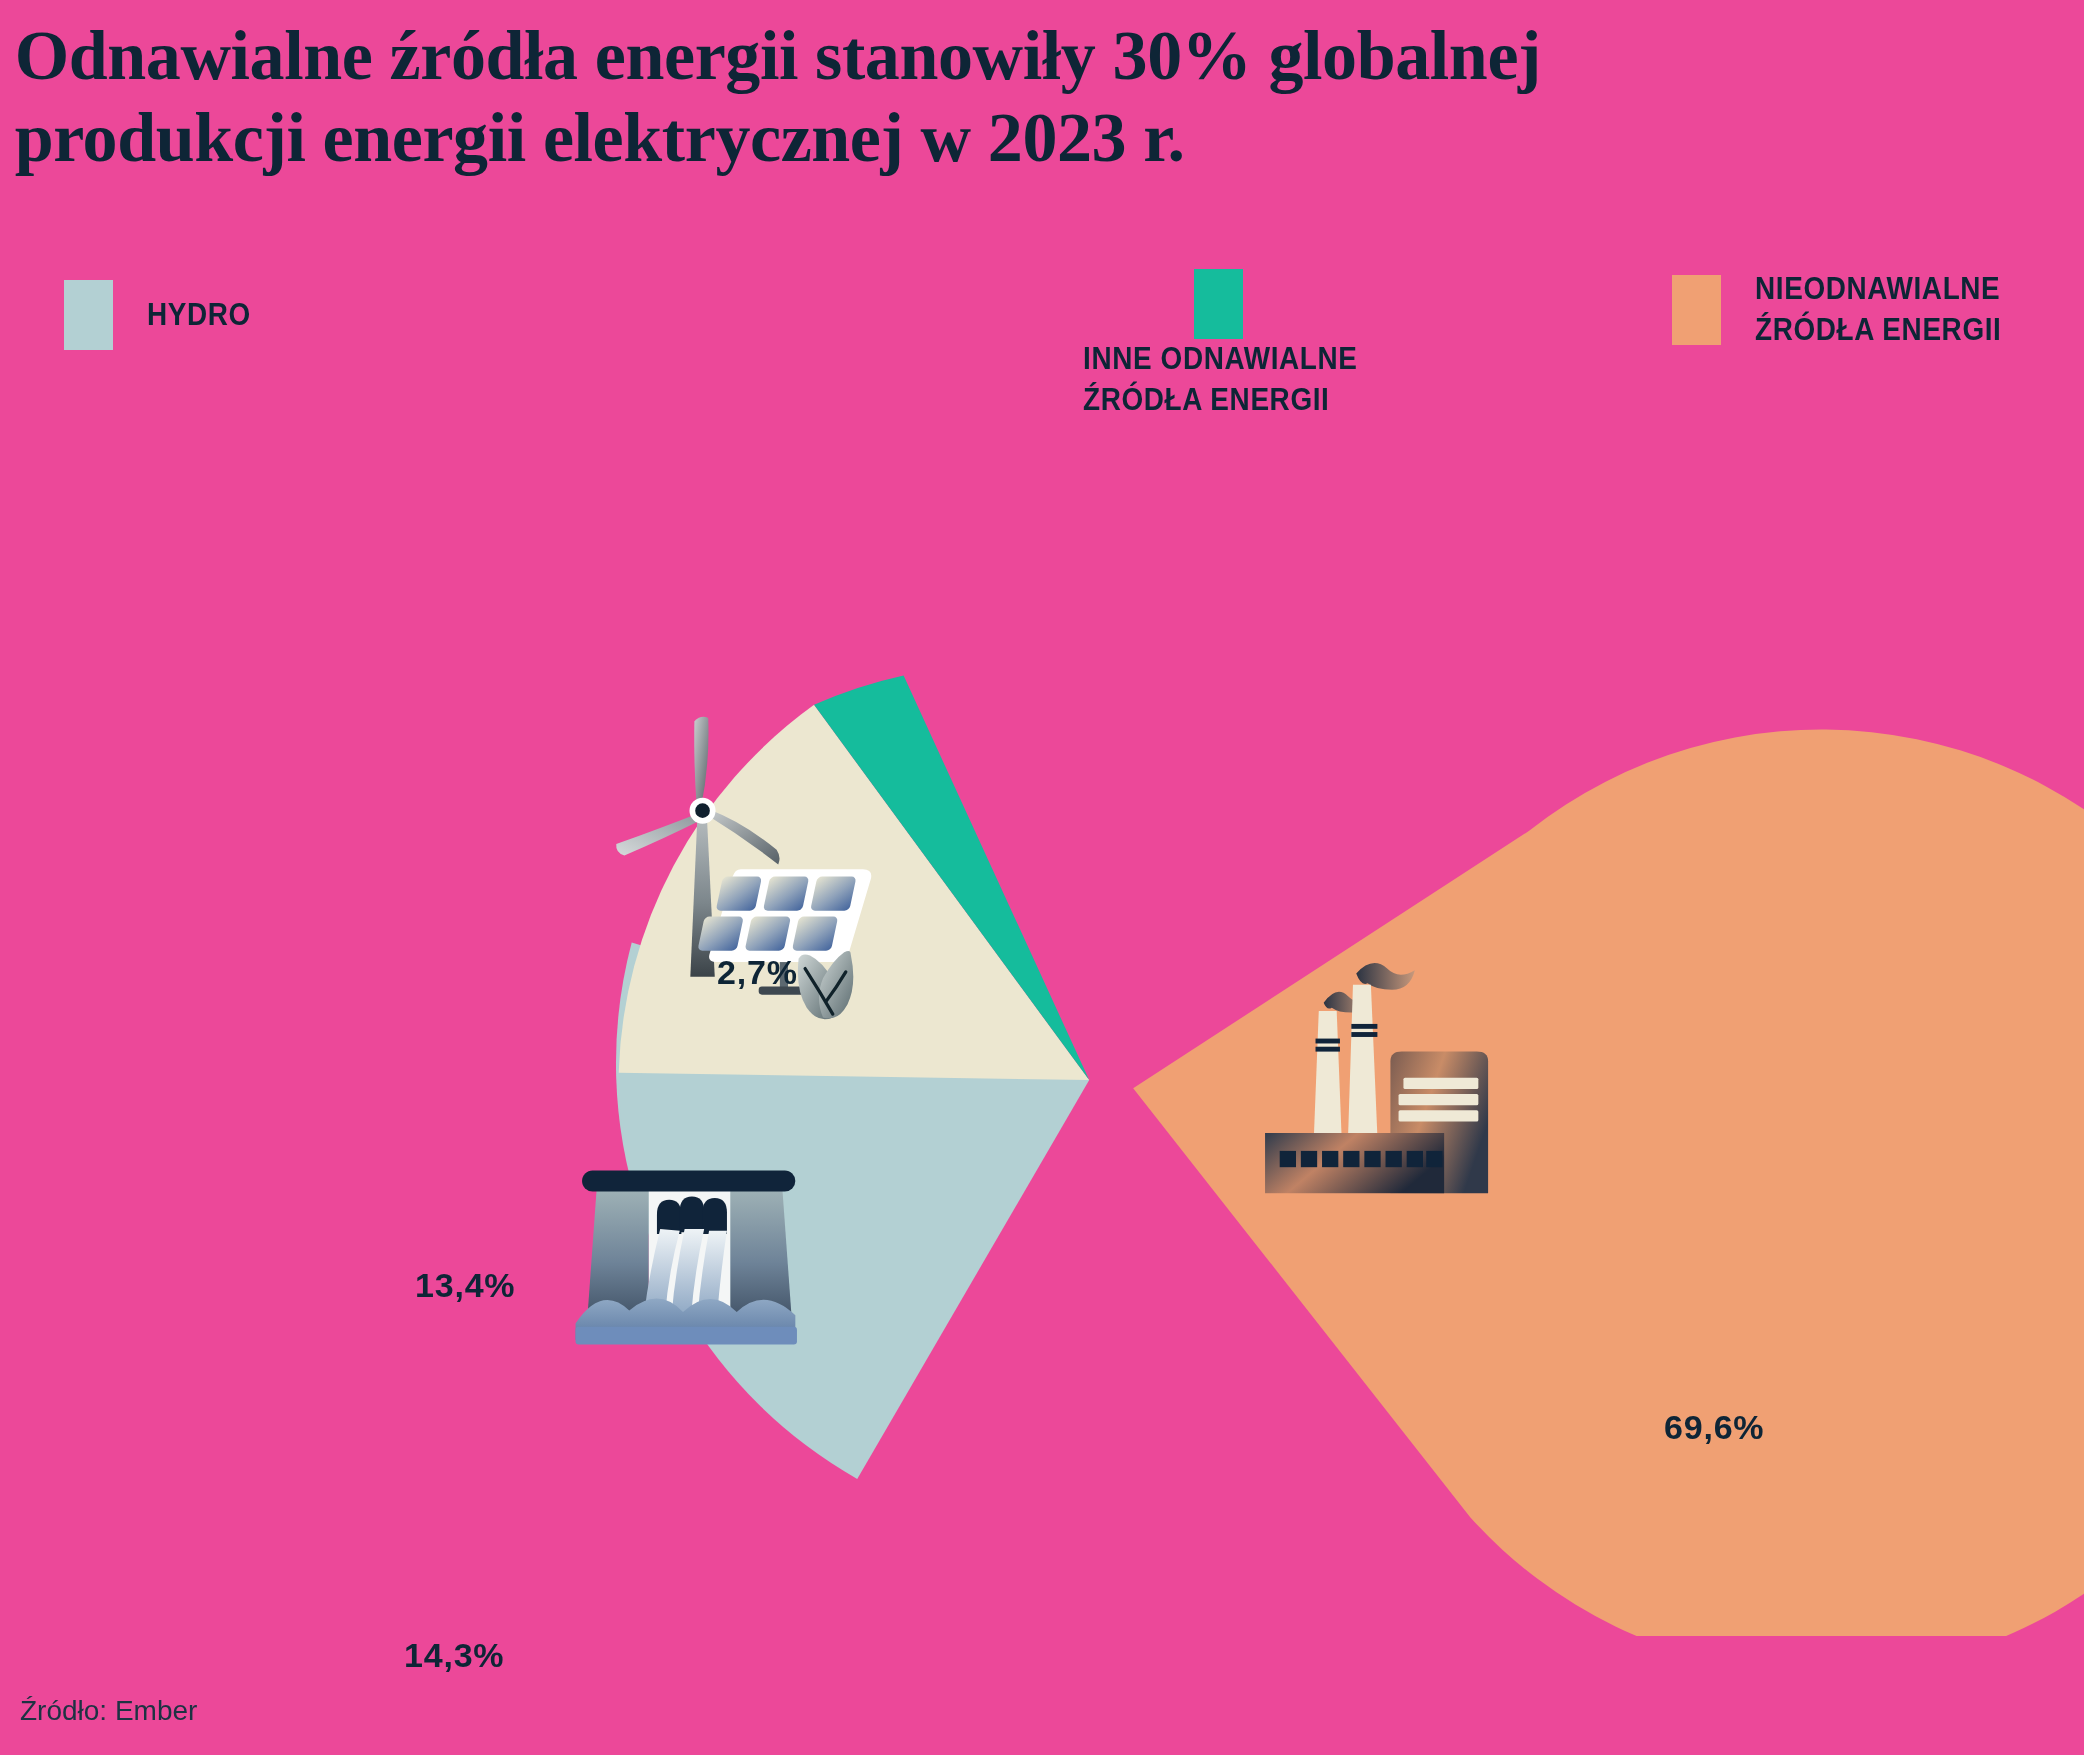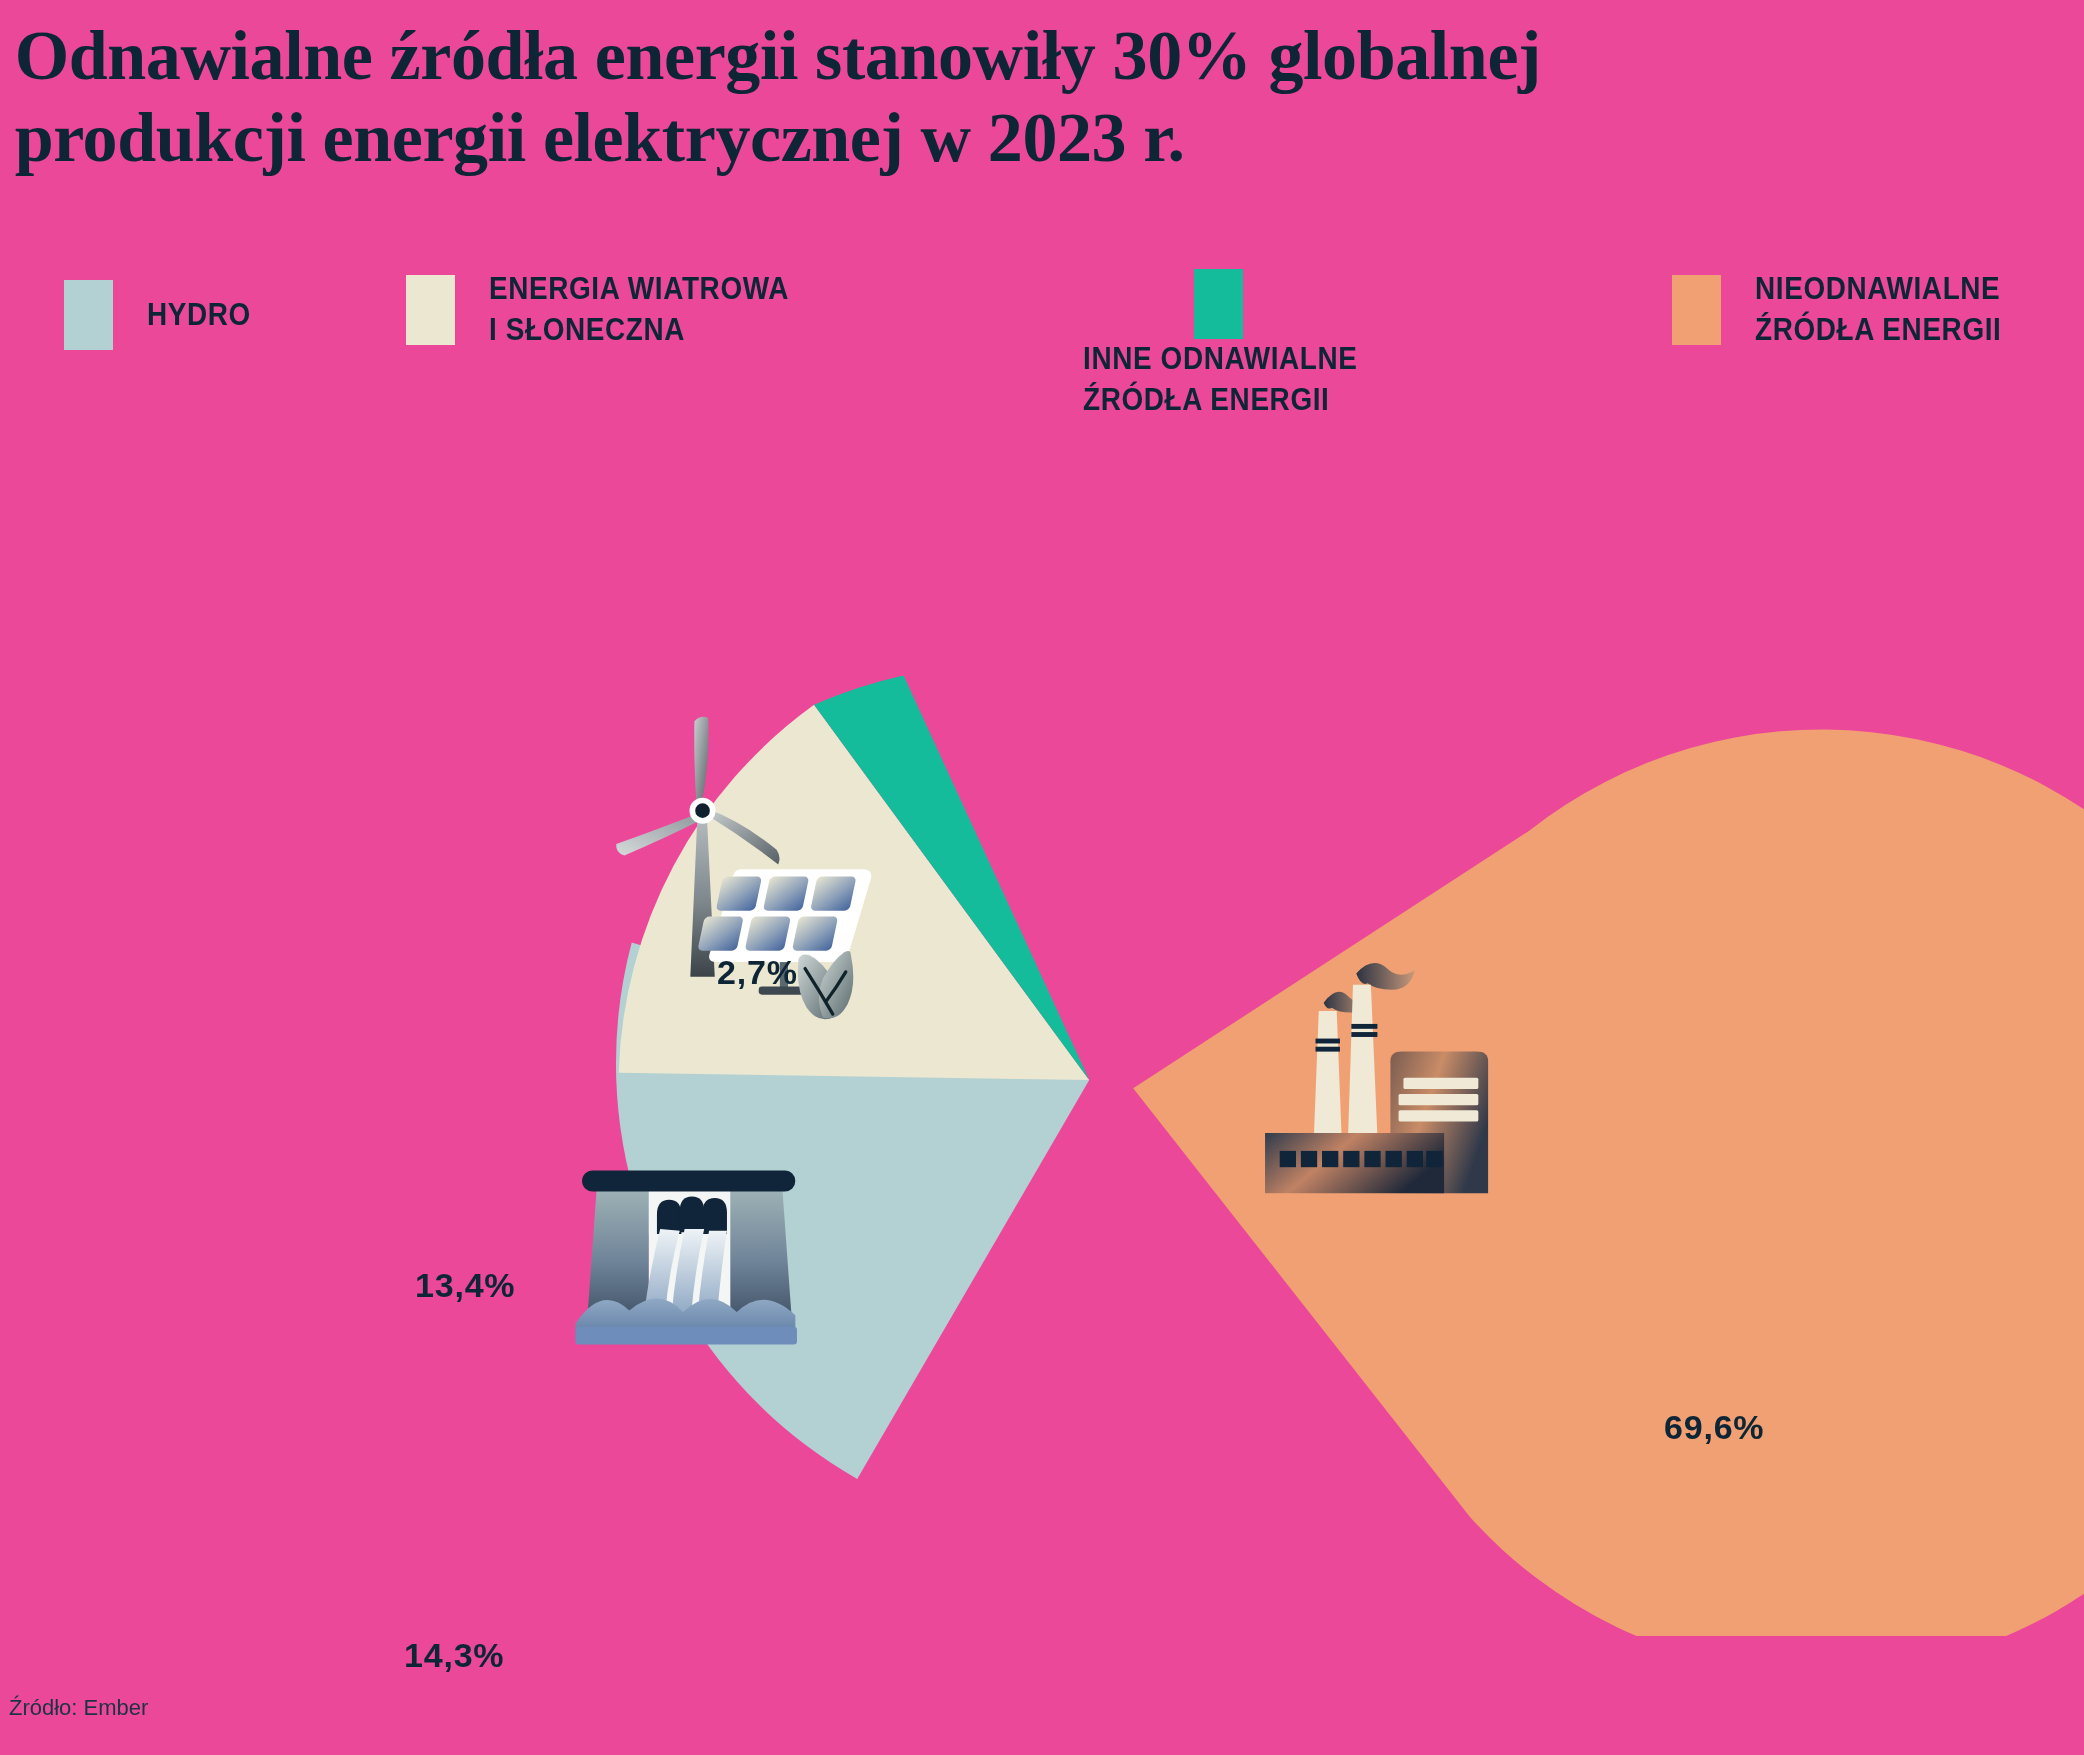--- a/index.html
+++ b/index.html
@@ -96,47 +96,42 @@
     white-space: nowrap;
   }
   #vlabel-0 { left: 368px;  top: 1286px; margin-left: 36px; }   
   #vlabel-1 { left: 415px;  top: 916px; }   
   #vlabel-2 { left: 717px;  top: 603px;  }   
   #vlabel-3 { left: 1664px; top: 1058px; }   
 
   
   .source {
     position: absolute;
-    left: 9px;
+    left: 20px;
     top: 1695px;
     font-family: "Liberation Sans", sans-serif;
-    font-size: 22px;
+    font-size: 28px;
     color: #1d3343;
   }
 </style>
 </head>
 <body>
 
 <div class="page">
 
   <h1 class="title">Odnawialne źródła energii stanowiły 30% globalnej
 produkcji energii elektrycznej w 2023 r.</h1>
 
   <div class="legend">
 
     <div class="legend-item" id="legend-0">
       <span class="legend-swatch" id="sw0" style="background: rgb(179, 208, 211);"></span>
       <span class="legend-label">HYDRO</span>
     </div>
 
-    <div class="legend-item" id="legend-1">
-      <span class="legend-swatch" id="sw1" style="background: rgb(236, 231, 208);"></span>
-      <span class="legend-label">ENERGIA WIATROWA
-I SŁONECZNA</span>
-    </div>
 
     <div class="legend-item" id="legend-2">
       <span class="legend-swatch" id="sw2" style="background: rgb(21, 188, 156);"></span>
       <span class="legend-label">INNE ODNAWIALNE
 ŹRÓDŁA ENERGII</span>
     </div>
 
     <div class="legend-item" id="legend-3">
       <span class="legend-swatch" id="sw3" style="background: rgb(240, 160, 115);"></span>
       <span class="legend-label">NIEODNAWIALNE

